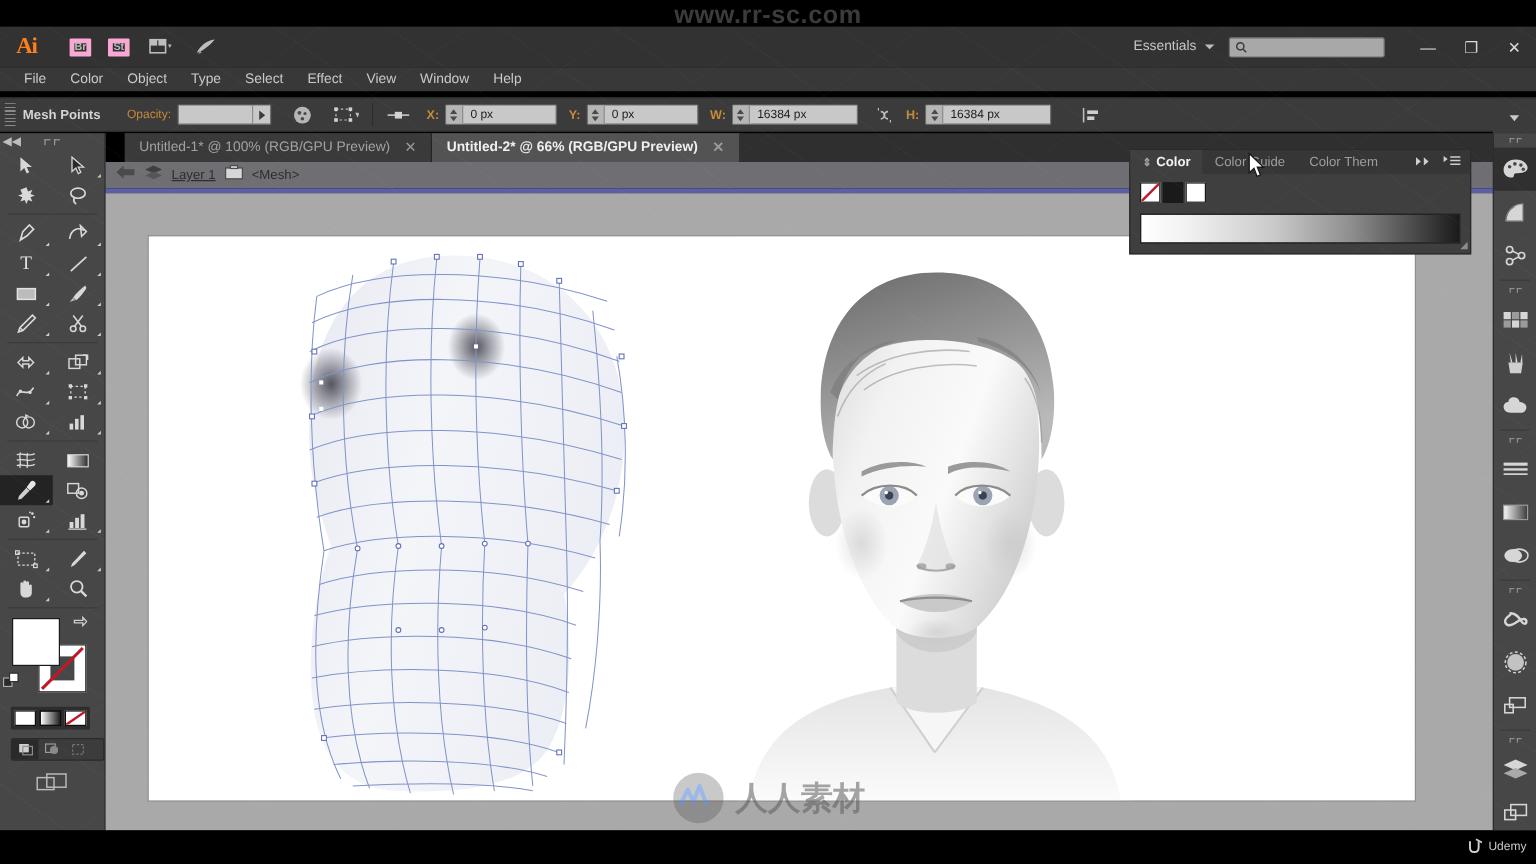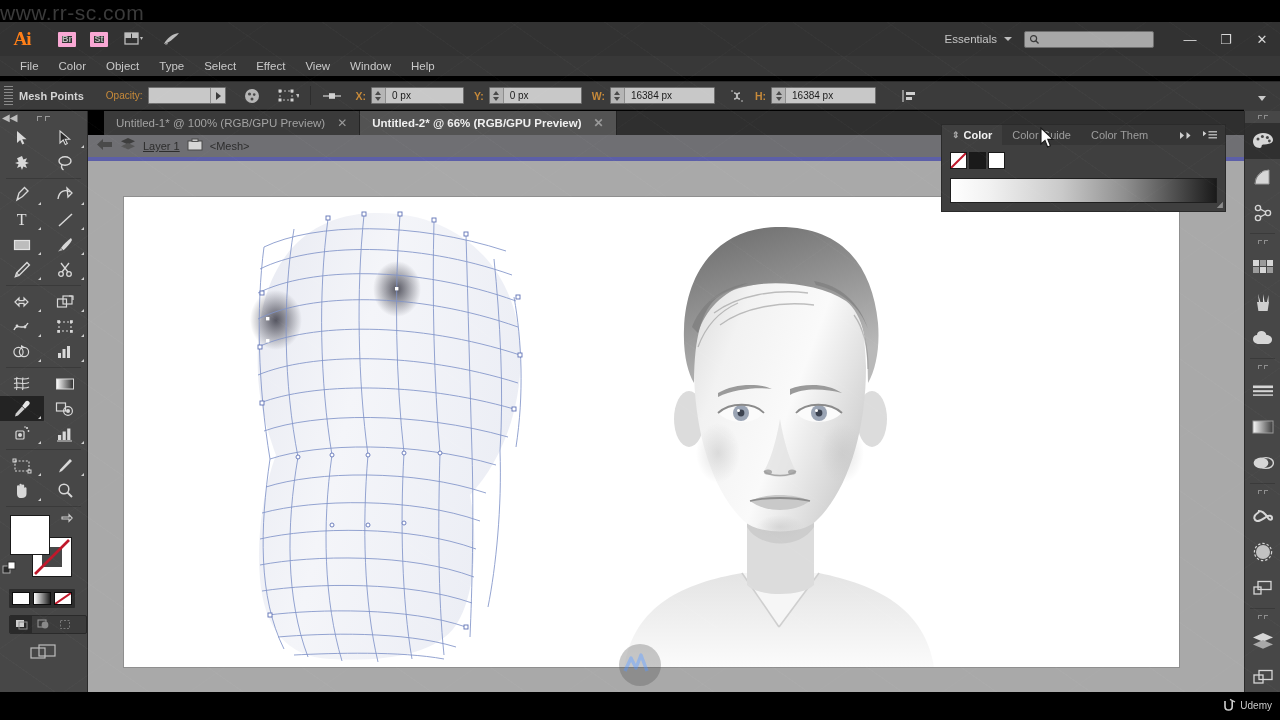--- a/index.html
+++ b/index.html
@@ -8,22 +8,22 @@
     background: #000; font-family: "Liberation Sans", sans-serif;
   }
   #app { position: relative; width: 1280px; height: 720px; }
 
   
   .wm-top {
     position: absolute; left: 0; top: 0; width: 1280px; height: 22px;
     background: #000; z-index: 60;
   }
   .wm-top .url {
-    position: absolute; left: 0; right: 0; top: 0; text-align: left;
-    font-size: 21px; font-weight: normal; color: #3b3b3b;
+    position: absolute; left: 0; right: 0; top: 0; text-align: center;
+    font-size: 21px; font-weight: bold; color: #3b3b3b;
     letter-spacing: .5px; line-height: 26px;
   }
   .wm-bottom {
     position: absolute; left: 0; bottom: 0; width: 1280px; height: 28px;
     background: #000; z-index: 60;
   }
   .udemy {
     position: absolute; right: 8px; top: 6px; color: #c9c9c9;
     font-size: 10px; display: flex; align-items: center; gap: 3px;
   }
@@ -1134,20 +1134,21 @@
 
   <div class="lt-collapse">◀◀</div>
 
   <div class="wmpat"></div>
 
   <div class="ghost-logo">
     <svg width="46" height="46" viewBox="0 0 46 46">
       <circle cx="23" cy="23" r="21" fill="#4f4f4f" opacity=".55"></circle>
       <path d="M8 29 L14 16 L19 26 L24 13 L30 29" fill="none" stroke="#4a7fd4" stroke-width="3.4" stroke-linejoin="round"></path>
     </svg>
+    <span class="gl-text">人人素材</span>
   </div>
 
   <div class="wm-bottom">
     <div class="udemy">
       <svg width="14" height="14" viewBox="0 0 14 14">
         <path d="M2 3 L2 8.4 C2 10.8 3.6 12 5.6 12 C7.6 12 9.2 10.8 9.2 8.4 L9.2 3" fill="none" stroke="#d0d0d0" stroke-width="1.6"></path>
         <path d="M7 1.4 L12 4" fill="none" stroke="#d0d0d0" stroke-width="1.4"></path>
       </svg>
       <span>Udemy</span>
     </div>

